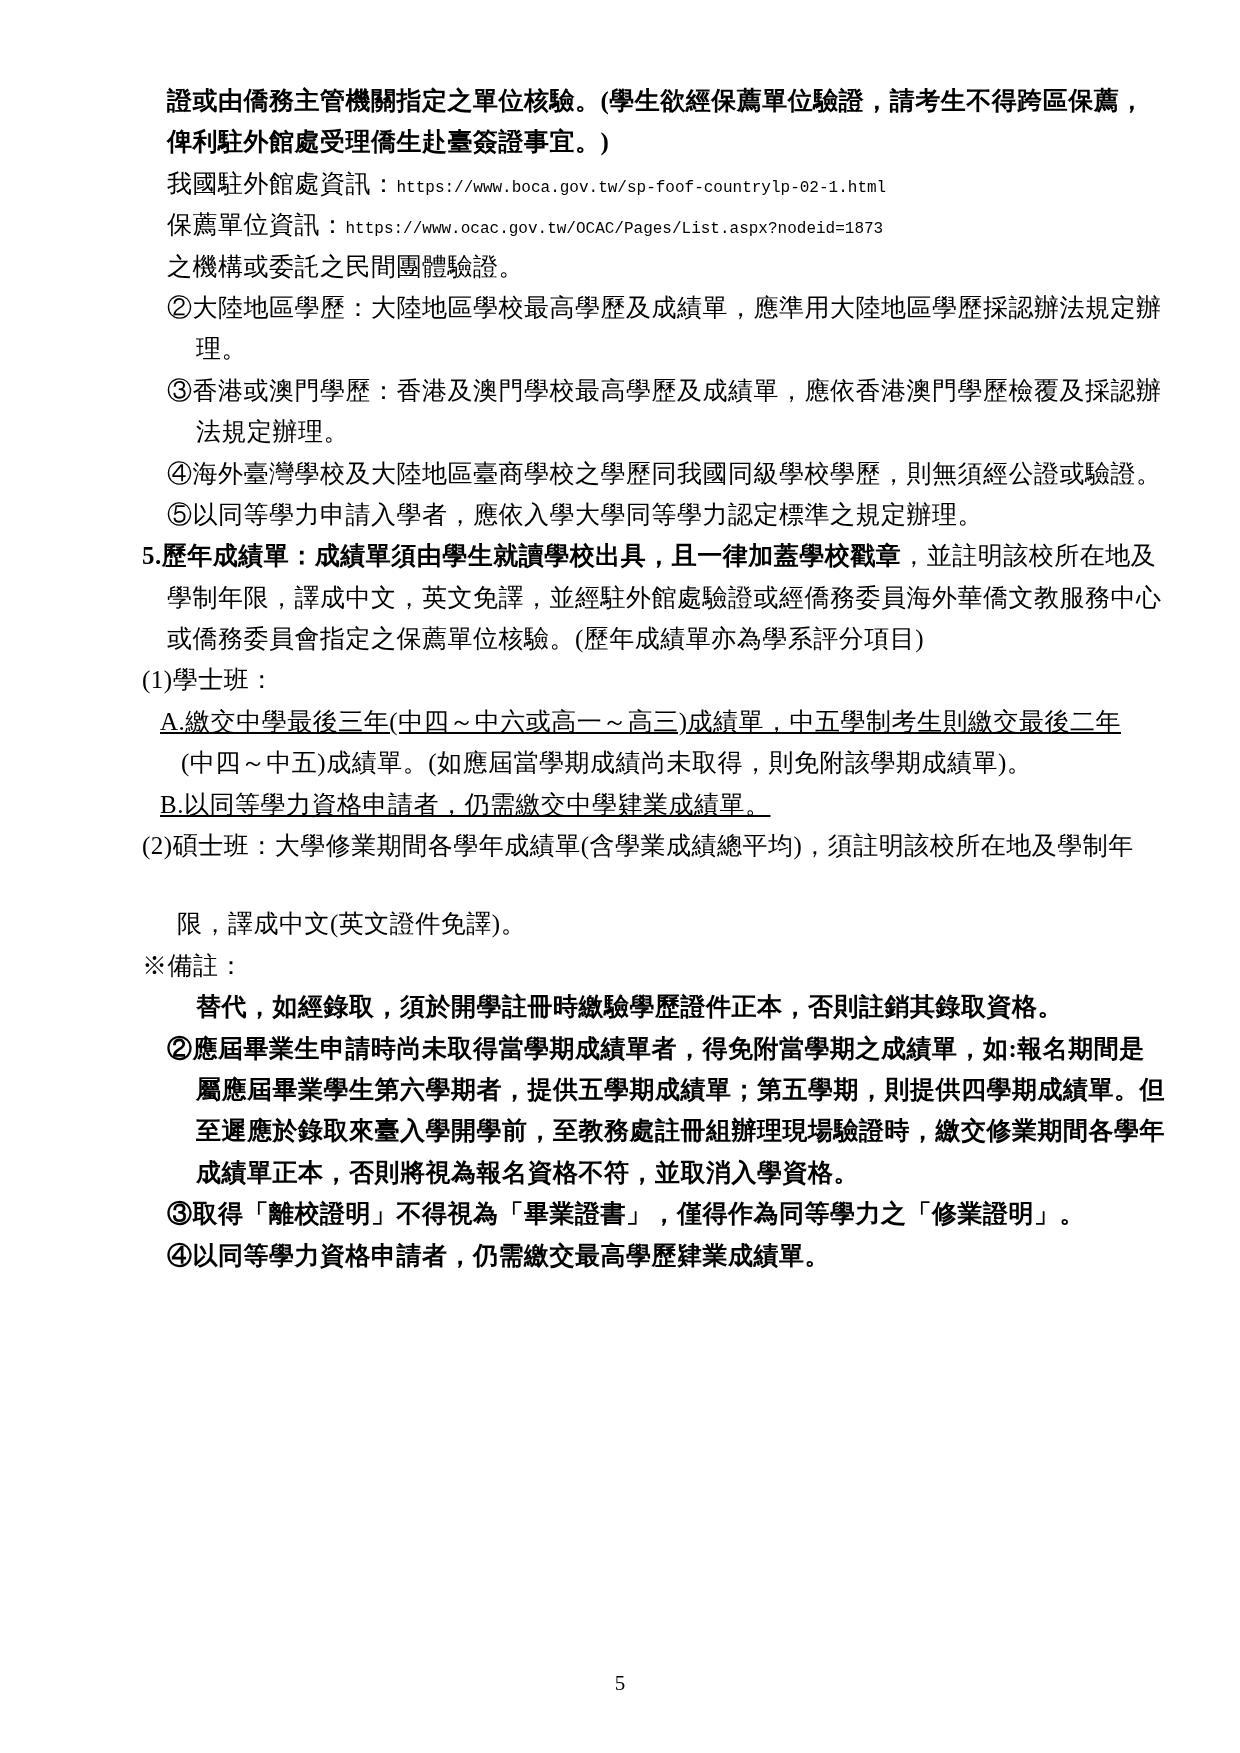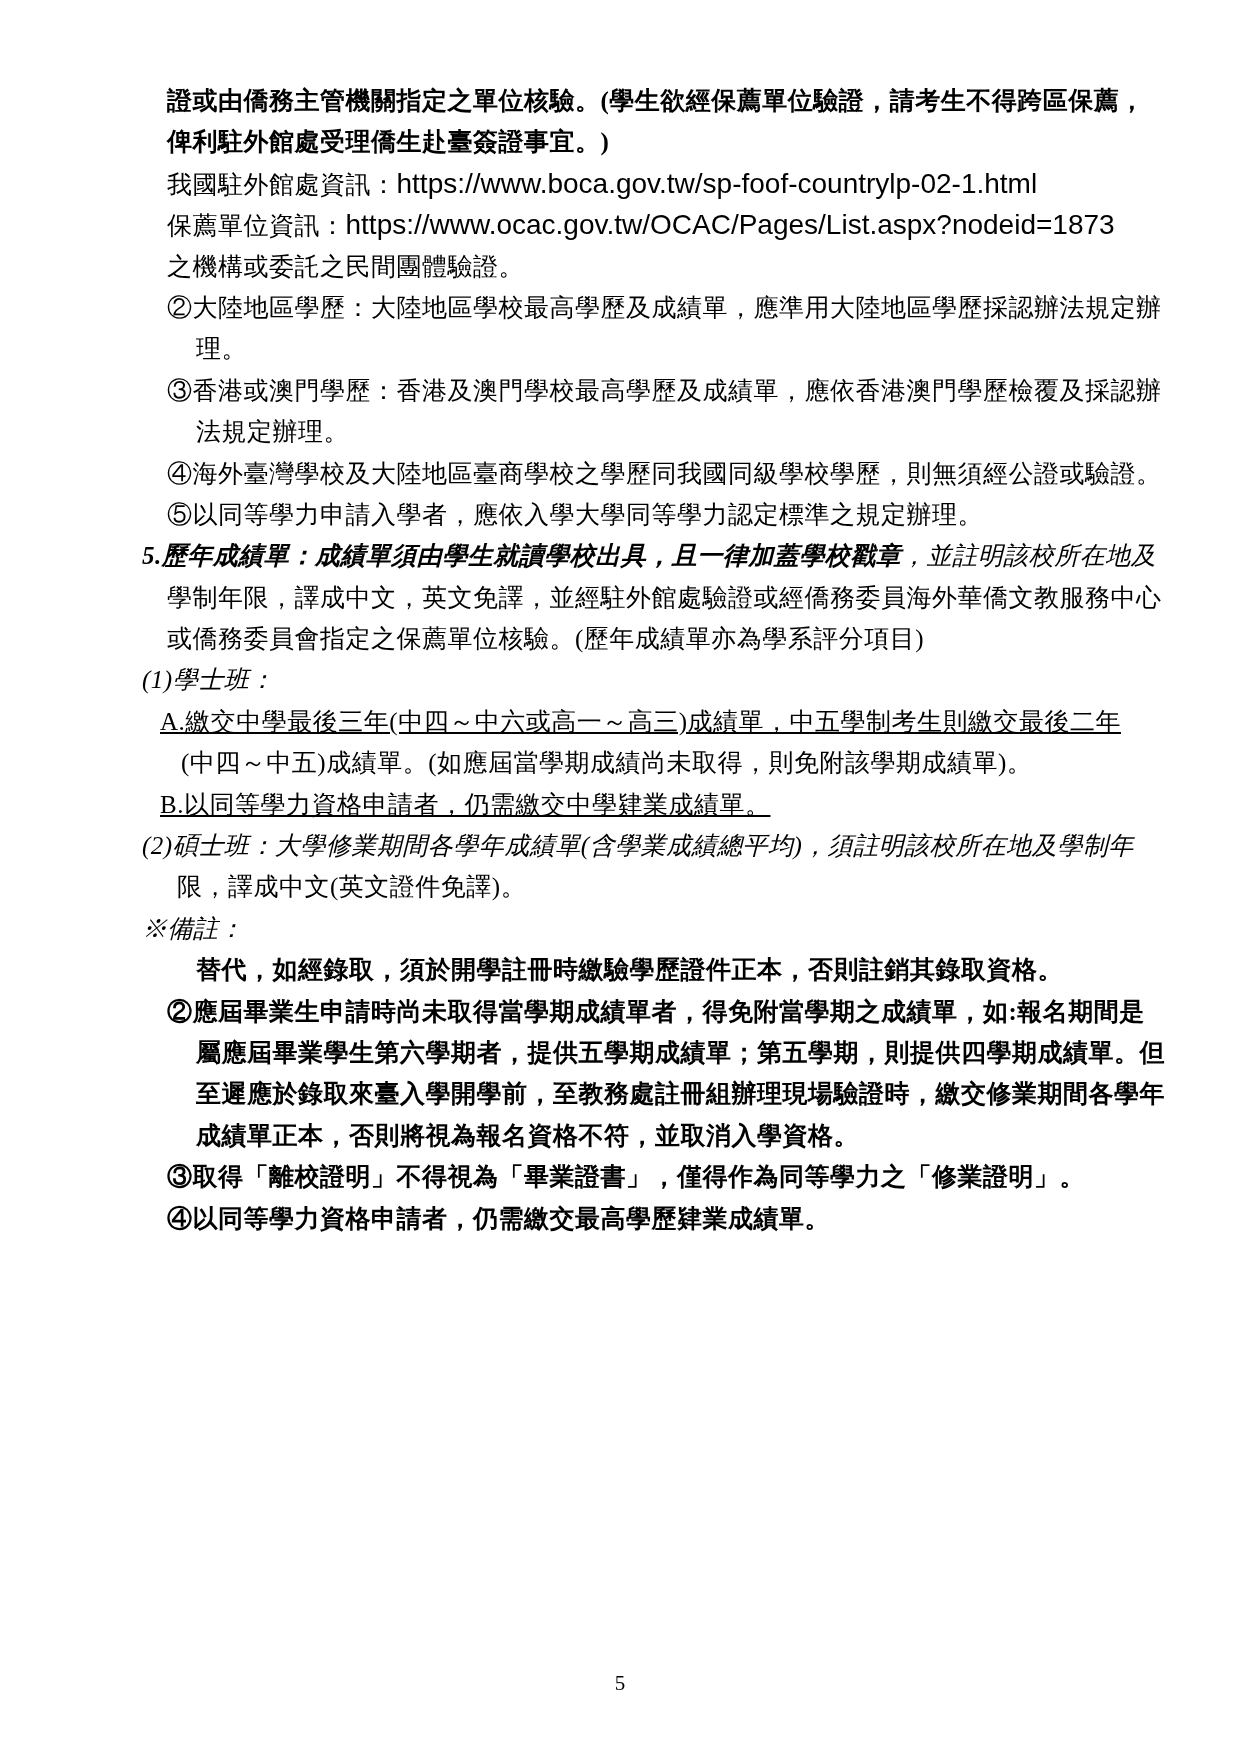--- a/index.html
+++ b/index.html
@@ -25,31 +25,31 @@
   .line {
     height: 41.4px;
     line-height: 41.4px;
     font-size: 25px;
     letter-spacing: 0.5px;
     white-space: nowrap;
   }
   .line span { vertical-align: baseline; }
   .b { font-weight: 700; }
   .mono {
-    font-family: Liberation Sans, sans-serif;
-    font-size: 28px;
+    font-family: Liberation Mono, monospace;
+    font-size: 16px;
     letter-spacing: 0;
   }
   
-  .ind-a  { padding-left: 142px; font-style: italic; }  
+  .ind-a  { padding-left: 142px; }  
   .ind-b  { padding-left: 167px; }  
   .ind-b2 { padding-left: 160px; text-decoration: underline; }  
   .ind-c  { padding-left: 196px; }  
   .ind-c2 { padding-left: 181px; }  
-  .ind-c3 { padding-left: 177px; }  
+  .ind-c3 { padding-left: 177px; margin-top: 37px; }  
   .page-number {
     position: absolute;
     top: 1671px;
     left: 0;
     width: 1240px;
     text-align: center;
     font-size: 21px;
     font-family: "Liberation Serif", "DejaVu Serif", serif;
     color: #000000;
   }

